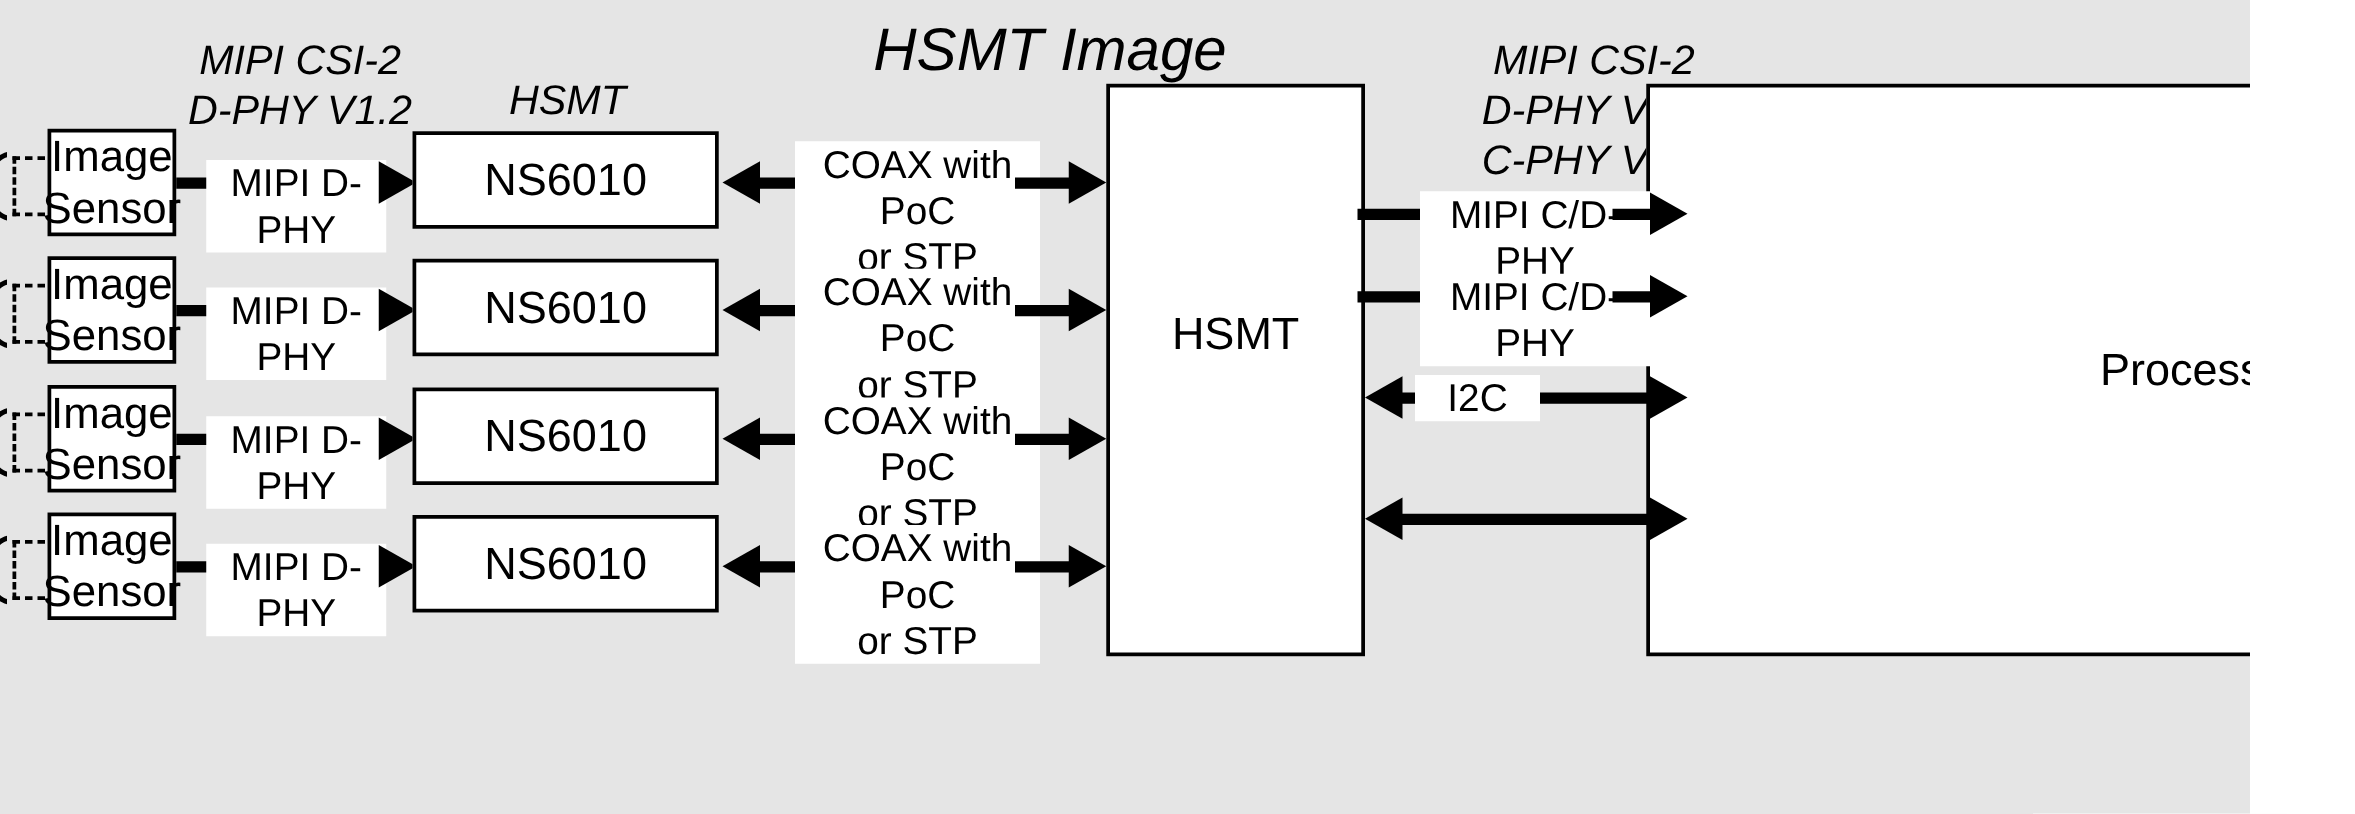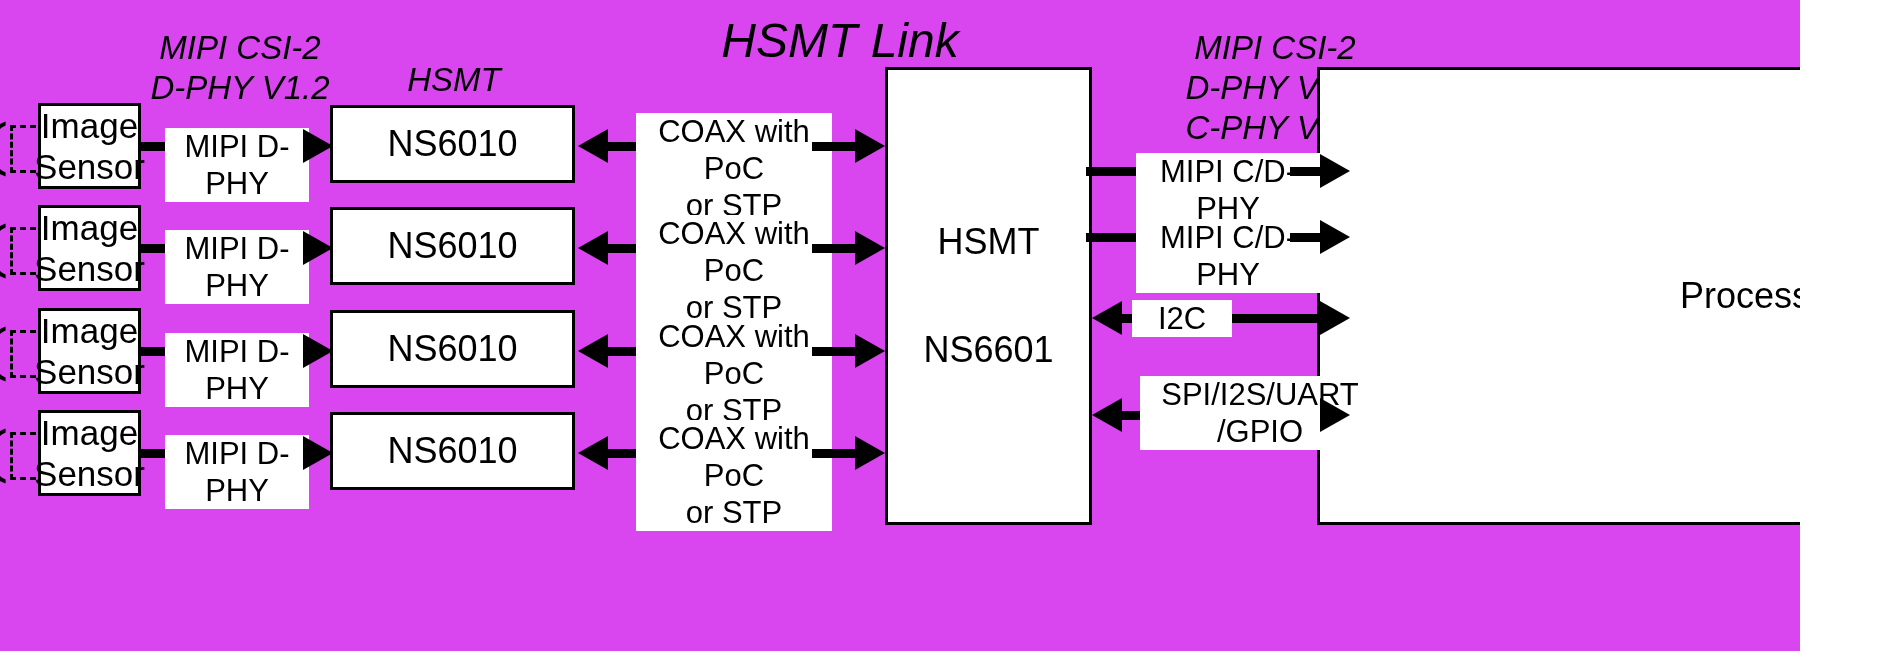--- a/index.html
+++ b/index.html
@@ -1,17 +1,17 @@
 <!DOCTYPE html>
 <html><head>
 <meta charset="utf-8">
 <style>
   html,body{margin:0;padding:0;background:#ffffff;}
   body{width:1884px;height:651px;font-family:"Liberation Sans",sans-serif;color:#000;}
-  #stage{position:relative;width:1800px;height:651px;overflow:hidden;background:#d946ef;}
+  #stage{position:relative;width:1800px;height:651px;overflow:hidden;background:#e5e5e5;}
 
   .abs{position:absolute;}
 
   
   .box{
     position:absolute;
     border:3px solid #000;
     background:#fff;
     box-sizing:border-box;
     display:flex;
@@ -87,21 +87,21 @@
 </head>
 <body>
 
 <div id="stage">
 
   <div class="italic" style="left:120px;top:28px;width:240px;">MIPI CSI-2
 D-PHY V1.2</div>
 
   <div class="italic" style="left:330px;top:60px;width:248px;">HSMT Serializers</div>
 
-  <div class="title" style="left:560px;top:14px;width:560px;">HSMT Link</div>
+  <div class="title" style="left:560px;top:14px;width:560px;">HSMT Image</div>
 
   <div class="italic" style="left:1140px;top:28px;width:270px;">MIPI CSI-2
 D-PHY V1.2
 C-PHY V1.0</div>
 
   <div class="lens abs" style="left:0px;top:125px;width:60px;height:48px;">
     <div class="arc"></div>
       <div class="dashrect"></div>
   </div>
   <div class="box sensor-box" style="left:38px;top:103px;height:86px;">
@@ -189,21 +189,20 @@
   <div class="hline" style="left:606px;top:449px;width:110px;"></div>
   <div class="lbl" style="left:636px;top:420px;width:188px;">COAX with PoC
 or STP</div>
   <div class="hline" style="left:812px;top:449px;width:46px;"></div>
   <div class="arrowR" style="left:855px;top:436px;"></div>
 
   <div class="box deser-box" style="left:885px;top:67px;width:207px;height:458px;">
     <div style="margin-bottom:58px;">
       <span style="display:block;">HSMT</span>
     </div>
-    <span>NS6601</span>
   </div>
 
   <div class="box proc-box" style="left:1317px;top:67px;width:528px;height:458px;align-items:flex-end;">
     <span>Processor</span>
   </div>
 
   <div class="hline" style="left:1086px;top:167px;width:230px;"></div>
   <div class="lbl lbl-tight" style="left:1136px;top:153px;width:180px;">MIPI C/D-PHY</div>
   <div class="hline" style="left:1290px;top:167px;width:32px;"></div>
   <div class="arrowR" style="left:1320px;top:154px;"></div>
@@ -213,17 +212,15 @@
   <div class="hline" style="left:1290px;top:233px;width:32px;"></div>
   <div class="arrowR" style="left:1320px;top:220px;"></div>
 
   <div class="arrowL" style="left:1092px;top:301px;"></div>
   <div class="hline" style="left:1120px;top:314px;width:202px;"></div>
   <div class="lbl lbl-tight" style="left:1132px;top:300px;width:96px;">I2C</div>
   <div class="arrowR" style="left:1320px;top:301px;"></div>
 
   <div class="arrowL" style="left:1092px;top:398px;"></div>
   <div class="hline" style="left:1120px;top:411px;width:202px;"></div>
-  <div class="lbl" style="left:1140px;top:376px;width:232px;">SPI/I2S/UART
-/GPIO</div>
   <div class="arrowR" style="left:1320px;top:398px;"></div>
 
 </div>
 
 </body></html>

